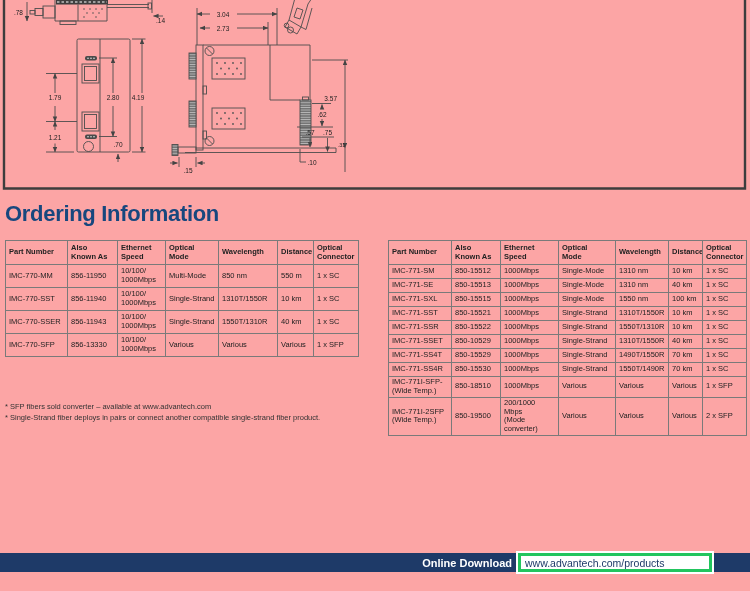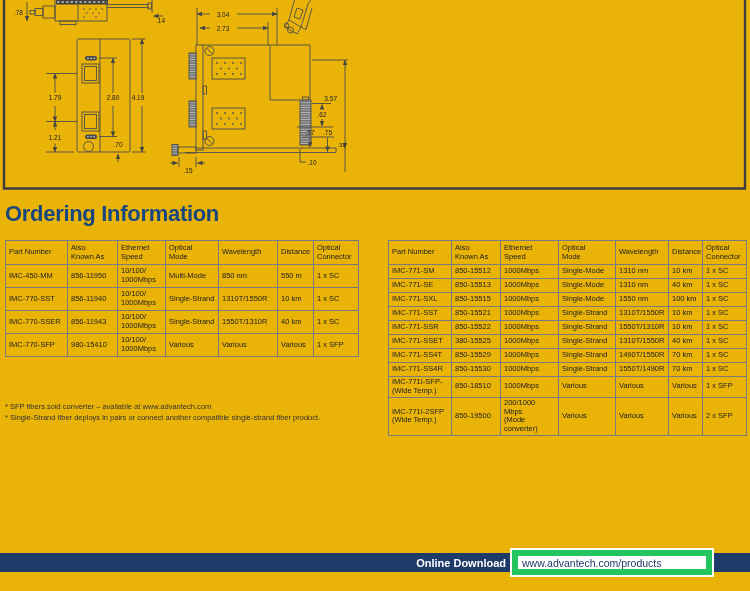--- a/index.html
+++ b/index.html
@@ -1,41 +1,41 @@
 <!DOCTYPE html>
 <html><head>
 <meta charset="utf-8">
 <style>
   html,body{margin:0;padding:0;background:#fff;}
-  #page{position:relative;width:750px;height:591px;background:#eab308;overflow:hidden;
+  #page{position:relative;width:750px;height:591px;background:#fca5a5;overflow:hidden;
         font-family:"Liberation Sans",sans-serif;}
   
   #draw-svg{position:absolute;left:0;top:0;}
   .dim{font-family:"Liberation Sans",sans-serif;font-size:6.5px;fill:#222;stroke:none;}
   .dim-sm{font-family:"Liberation Sans",sans-serif;font-size:5.5px;fill:#222;stroke:none;}
   
   #heading{position:absolute;left:5px;top:201px;font-size:22px;font-weight:bold;
            color:#17477e;letter-spacing:-0.3px;}
   
   .ord-table{position:absolute;border-collapse:collapse;table-layout:fixed;
              font-size:7.5px;color:#222;}
   .ord-table th,.ord-table td{border:1px solid #7a7a7a;padding:1px 3px;text-align:left;
              vertical-align:middle;white-space:pre-line;line-height:1.18;overflow:hidden;}
-  .ord-table th{font-weight:normal;height:21px;}
+  .ord-table th{font-weight:bold;height:21px;}
   #table-770{left:5px;top:240px;width:353px;}
   #table-770 td{height:20px;}
   #table-771{left:388px;top:240px;width:358px;}
   #table-771 td{height:11px;}
   
   #footnotes{position:absolute;left:5px;top:402px;font-size:7.5px;color:#333;line-height:1.4;}
   
   #footer-bar{position:absolute;left:0;top:553px;width:750px;height:19px;background:#1e3a68;
               display:flex;align-items:center;justify-content:flex-end;}
   #footer-label{color:#fff;font-weight:bold;font-size:11px;margin-right:6px;}
-  #footer-url-box{width:180px;height:13px;background:#fff;border:6px solid #22c55e;
+  #footer-url-box{width:180px;height:13px;background:#fff;border:3px solid #22c55e;
                   box-shadow:0 0 0 2px #fff;margin-right:38px;display:flex;align-items:center;
                   padding:0 4px;}
   #footer-url-box span{color:#1e3a68;font-size:10.5px;white-space:nowrap;}
 </style>
 </head>
 <body>
 
 <div id="page">
 
   <svg id="draw-svg" width="750" height="192" viewBox="0 0 750 192">
@@ -255,21 +255,21 @@
         <th>Optical
 Mode</th>
         <th>Wavelength</th>
         <th>Distance</th>
         <th>Optical
 Connector</th>
       </tr>
     </thead>
     <tbody>
         <tr>
-          <td>IMC-450-MM</td>
+          <td>IMC-770-MM</td>
           <td>856-11950</td>
           <td>10/100/
 1000Mbps</td>
           <td>Multi-Mode</td>
           <td>850 nm</td>
           <td>550 m</td>
           <td>1 x SC</td>
         </tr>
         <tr>
           <td>IMC-770-SST</td>
@@ -286,21 +286,21 @@
           <td>856-11943</td>
           <td>10/100/
 1000Mbps</td>
           <td>Single-Strand</td>
           <td>1550T/1310R</td>
           <td>40 km</td>
           <td>1 x SC</td>
         </tr>
         <tr>
           <td>IMC-770-SFP</td>
-          <td>980-15410</td>
+          <td>856-13330</td>
           <td>10/100/
 1000Mbps</td>
           <td>Various</td>
           <td>Various</td>
           <td>Various</td>
           <td>1 x SFP</td>
         </tr>
       </tbody>
   </table>
 
@@ -370,21 +370,21 @@
           <td>IMC-771-SSR</td>
           <td>850-15522</td>
           <td>1000Mbps</td>
           <td>Single-Strand</td>
           <td>1550T/1310R</td>
           <td>10 km</td>
           <td>1 x SC</td>
         </tr>
         <tr>
           <td>IMC-771-SSET</td>
-          <td>380-15525</td>
+          <td>850-10529</td>
           <td>1000Mbps</td>
           <td>Single-Strand</td>
           <td>1310T/1550R</td>
           <td>40 km</td>
           <td>1 x SC</td>
         </tr>
         <tr>
           <td>IMC-771-SS4T</td>
           <td>850-15529</td>
           <td>1000Mbps</td>

